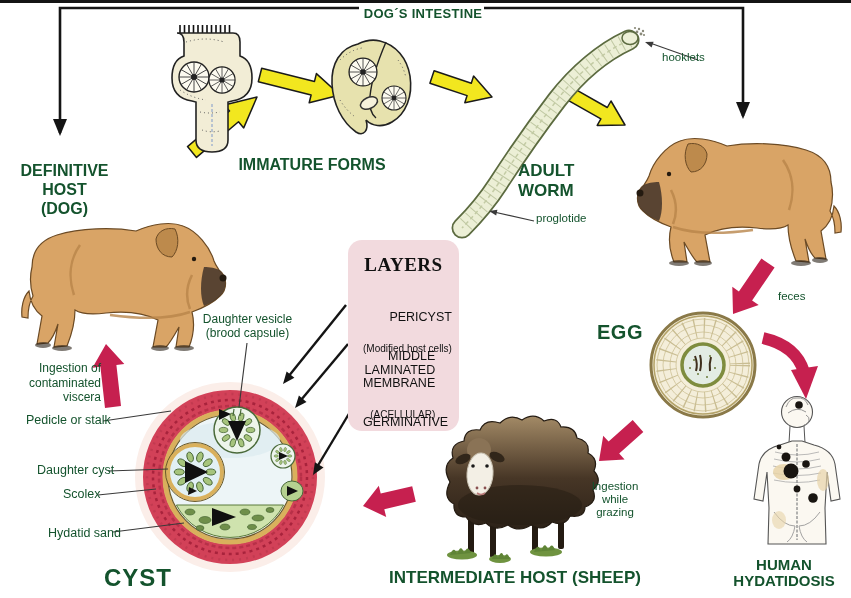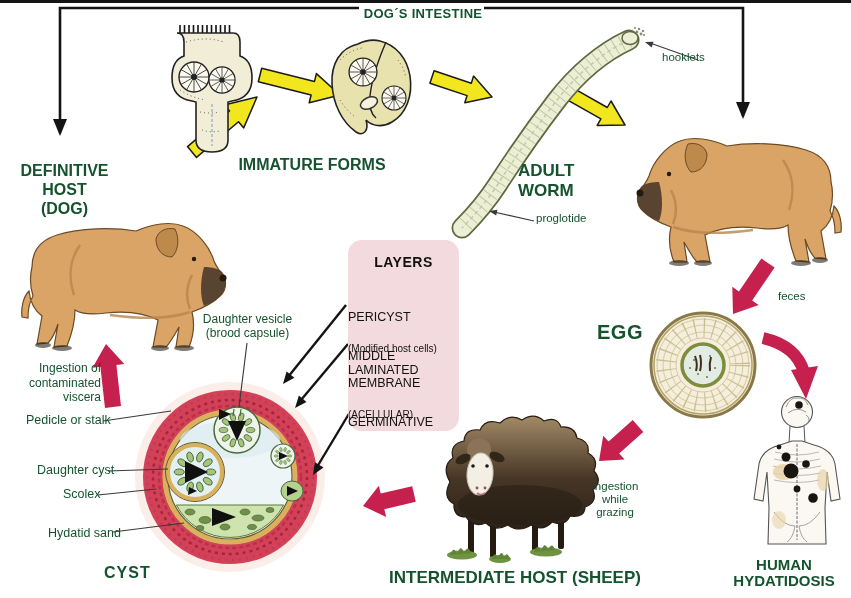--- a/index.html
+++ b/index.html
@@ -12,31 +12,31 @@
   #lbl-immature{left:212px;top:156px;width:200px;text-align:center;font-weight:bold;font-size:16px;}
   #lbl-adultworm{left:518px;top:161px;font-weight:bold;font-size:17px;line-height:20px;}
   #lbl-hooklets{left:662px;top:51px;font-size:11.5px;}
   #lbl-proglotide{left:536px;top:212px;font-size:11.5px;}
   #lbl-feces{left:778px;top:290px;font-size:11.5px;}
   #lbl-egg{left:597px;top:321px;font-weight:bold;font-size:20px;letter-spacing:.5px;}
   #lbl-human{left:717px;top:557px;width:134px;text-align:center;font-weight:bold;font-size:15px;line-height:16px;}
   #lbl-grazing{left:575px;top:480px;width:80px;text-align:center;font-size:11.5px;line-height:13px;}
   #lbl-intermediate{left:365px;top:568px;width:300px;text-align:center;font-weight:bold;font-size:17px;}
   #lbl-viscera{left:6px;top:361px;width:95px;text-align:right;font-size:12px;line-height:14.5px;}
-  #lbl-cyst{left:104px;top:564px;font-weight:bold;font-size:16px;letter-spacing:1px;}
+  #lbl-cyst{left:104px;top:564px;font-weight:bold;font-size:24px;letter-spacing:1px;}
   #lbl-dvesicle{left:185px;top:313px;width:125px;text-align:center;font-size:12px;line-height:13.5px;}
   #lbl-pedicle{left:26px;top:413px;font-size:12.5px;}
   #lbl-dcyst{left:37px;top:463px;font-size:12.5px;}
   #lbl-scolex{left:63px;top:487px;font-size:12.5px;}
   #lbl-hsand{left:48px;top:526px;font-size:12.5px;}
   #layers-box{position:absolute;left:348px;top:240px;width:111px;height:191px;background:#f2dade;
               border-radius:14px;z-index:2;}
   #layers-title{position:absolute;left:0;top:14px;width:100%;text-align:center;font-weight:bold;
-                font-size:14px;letter-spacing:.5px;}
-  .layer-item{position:absolute;left:0;white-space:pre-line;}
+                font-size:19px;letter-spacing:.5px;font-family:Liberation Serif, serif;}
+  .layer-item{position:absolute;left:15px;white-space:pre-line;text-align:right;}
   .layer-name{font-size:12.5px;line-height:13.5px;}
   .layer-note{font-size:10px;line-height:11px;}
   #layer-0{top:53px;} #layer-1{top:92px;} #layer-2{top:158px;}
 </style>
 </head>
 <body>
 
 <div id="stage">
 
   <svg id="art" width="851" height="598" viewBox="0 0 851 598">

